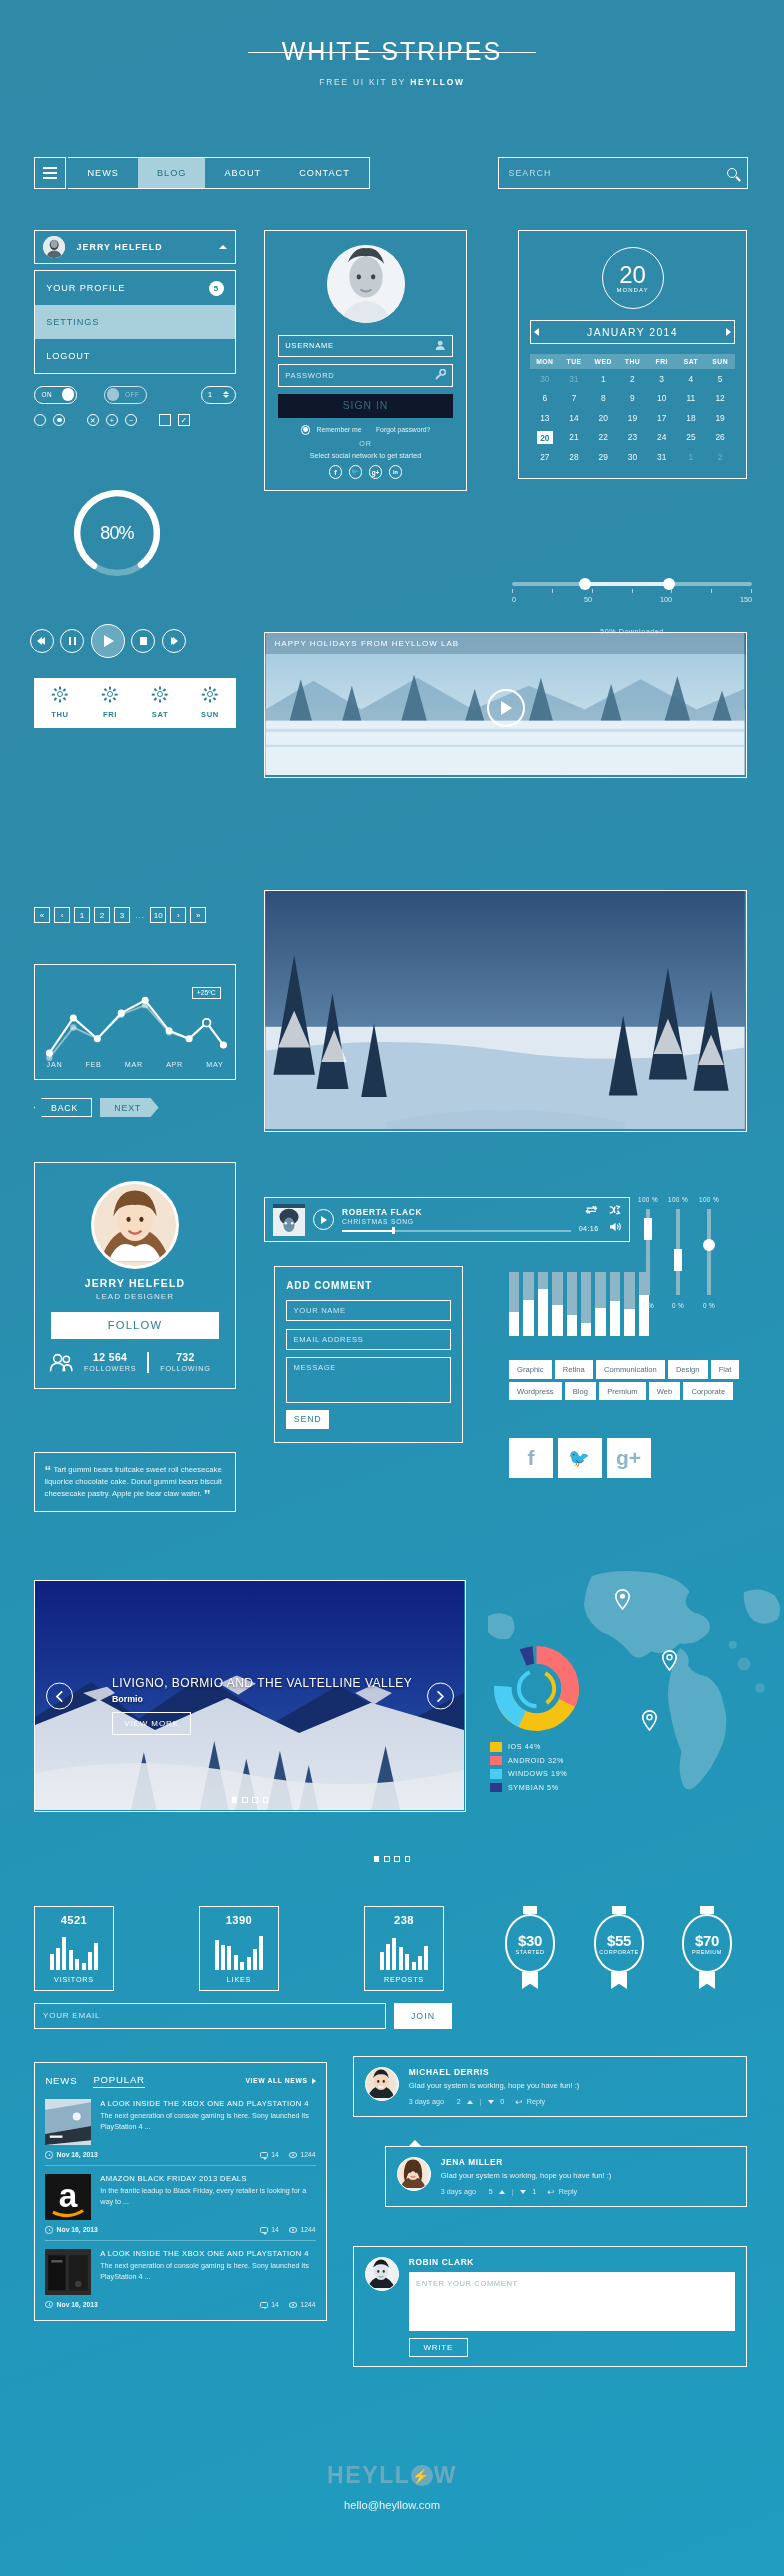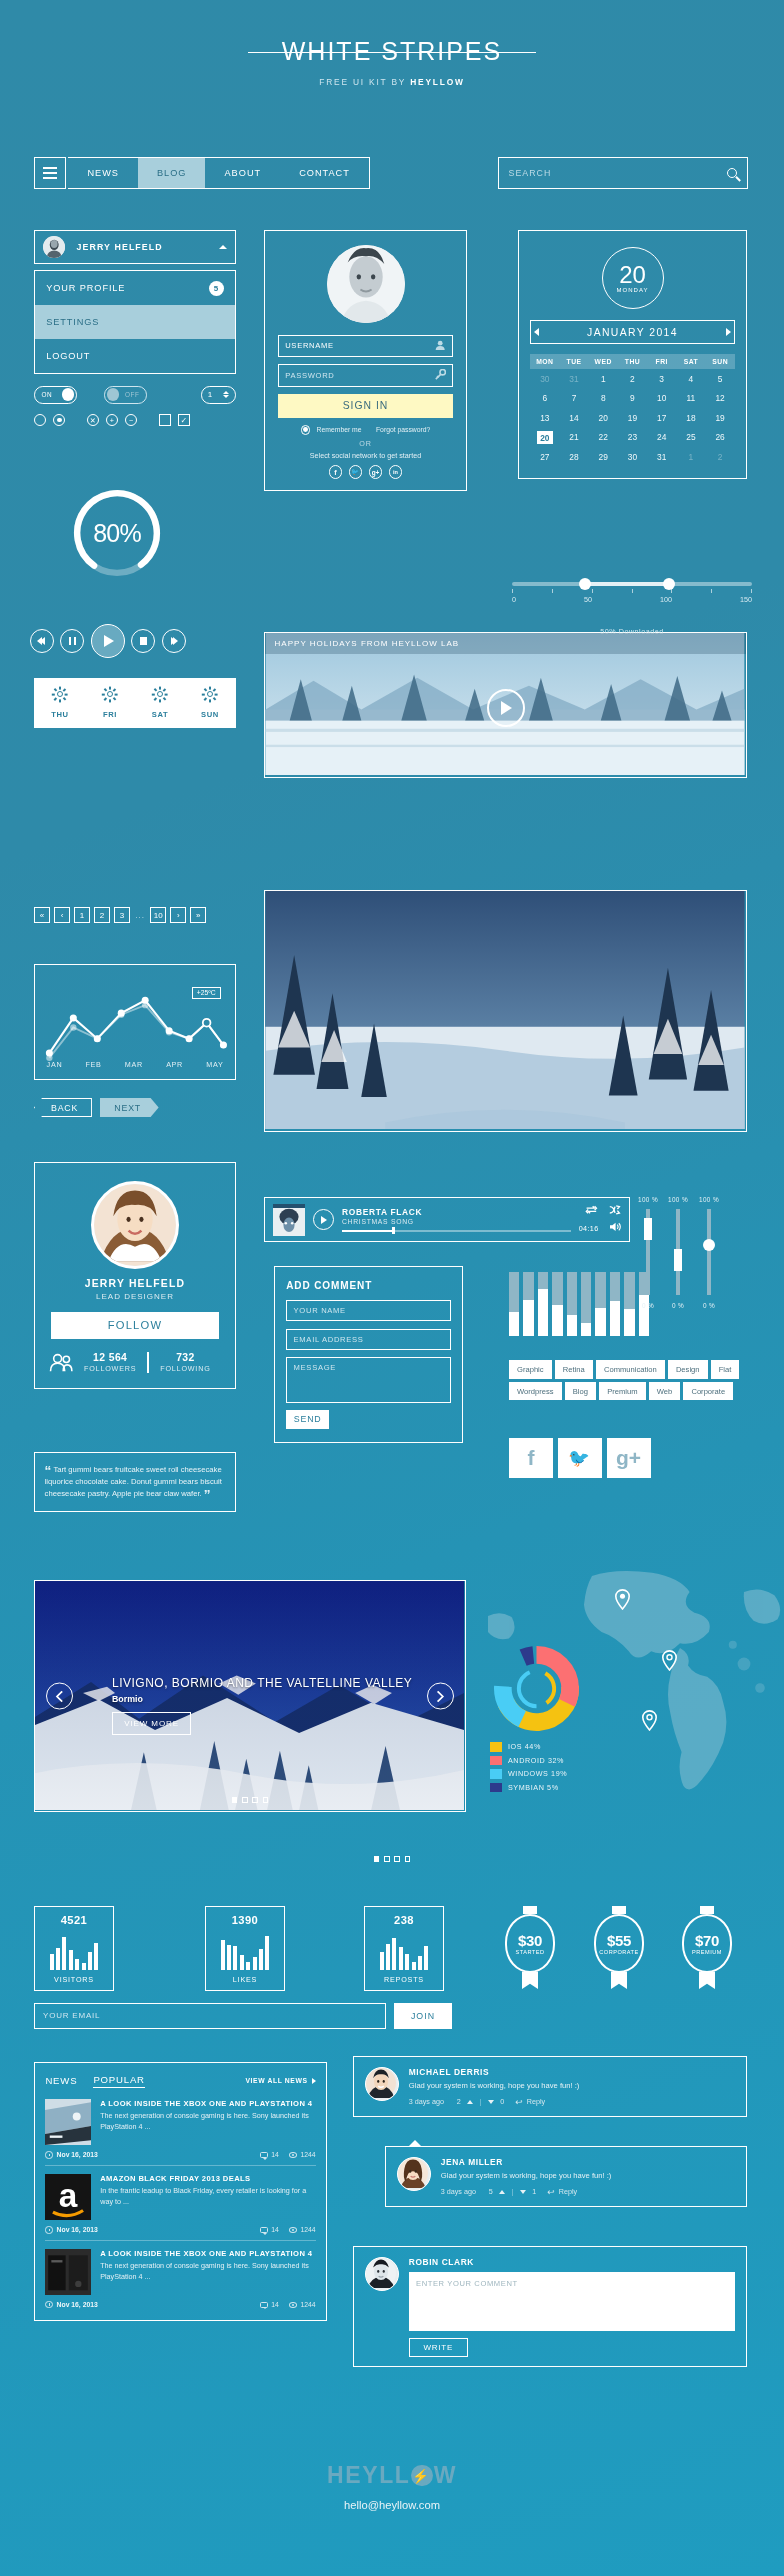--- a/index.html
+++ b/index.html
@@ -64,21 +64,21 @@
   .updn i:first-child { border-bottom: 3.2px solid #fff; } .updn i:last-child { border-top: 3.2px solid #fff; }
 
   .ctrlrow { position: absolute; left: 34px; top: 414px; width: 202px; display: flex; align-items: center; gap: 7.2px; }
   .cc { width: 12px; height: 12px; border-radius: 50%; border: 1.3px solid #fff; display:flex;align-items:center;justify-content:center; font-size:7.2px; }
   .cc.dot::after { content:""; width:4.8px;height:4.8px;border-radius:50%;background:#fff; }
   .sq { width: 12px; height: 12px; border: 1.3px solid #fff; display:flex;align-items:center;justify-content:center;font-size:8px; }
 
   
   #ring { position: absolute; left: 70px; top: 486px; width: 94px; height: 94px; }
   #ring .pct { position: absolute; inset: 0; display: flex; align-items: center; justify-content: center;
-               font-size: 25px; font-weight: 300; letter-spacing: -0.8px; }
+               font-size: 18px; font-weight: 300; letter-spacing: -0.8px; }
   
   .mediarow { position: absolute; left: 30px; top: 624px; display: flex; align-items: center; gap: 6.4px; }
   .mbtn { width: 24px; height: 24px; border-radius: 50%; border: 1.6px solid #fff; display: flex; align-items: center; justify-content: center; }
   .mbtn.big { width: 34px; height: 34px; background: rgba(255,255,255,.28); }
   .tri { width:0;height:0;border-top:4.8px solid transparent;border-bottom:4.8px solid transparent;border-left:8px solid #fff;margin-left:1.6px; }
   .tri.big { border-top-width:6.4px;border-bottom-width:6.4px;border-left-width:10.4px; }
   .tri.l { border-left:none;border-right:8px solid #fff;margin:0 1.6px 0 0; }
   .bars2 { display:flex;gap:2.4px; } .bars2 i { width:2.4px;height:8.8px;background:#fff;display:block; }
   .sqs { width:7.2px;height:7.2px;background:#fff; }
 
@@ -264,21 +264,21 @@
   
   #newsbox { left: 34px; top: 2062px; width: 293px; padding: 11.2px 10.4px 4.8px; }
   .nhead { display: flex; align-items: center; gap: 16px; margin-bottom: 11.2px; }
   .nhead .tb { font-size: 9.6px; letter-spacing: 0.8px; }
   .nhead .tb.on { border-bottom: 1.6px solid #fff; padding-bottom: 1.6px; }
   .nhead .va { margin-left: auto; font-size: 6.8px; font-weight: bold; letter-spacing: 0.6px; display: flex; align-items: center; gap: 4px; }
   .nitem { border-top: 0.8px solid rgba(255,255,255,.3); padding: 8px 0 6.4px; }
   .nitem:first-of-type { border-top: none; padding-top: 0; }
   .nrow { display: flex; gap: 8.8px; }
   .nthumb { width: 46px; height: 46px; flex: none; overflow: hidden; position: relative; }
-  .nbody h5 { font-size: 7.6px; font-weight: bold; letter-spacing: 0.4px; line-height: 1.4; }
+  .nbody h5 { font-size: 7.6px; font-weight: normal; letter-spacing: 0.4px; line-height: 1.4; }
   .nbody p { font-size: 7.2px; color: #e3f0f5; line-height: 1.45; margin-top: 1.6px; }
   .nmeta { display: flex; align-items: center; margin-top: 6.4px; font-size: 6.8px; color: #dbebf1; gap: 4px; }
   .nmeta .dt { font-weight: bold; color: #eef7fa; }
   .nmeta .rt { margin-left: auto; display: flex; gap: 9.6px; align-items: center; }
   .clk { width: 7.2px; height: 7.2px; border: 1px solid #cfe6ef; border-radius: 50%; position: relative; }
   .clk::after { content:""; position:absolute;left:2.4px;top:1.2px;width:0.8px;height:2.8px;background:#cfe6ef; }
   .bub { width: 8px; height: 6.4px; border: 1px solid #cfe6ef; border-radius: 1.6px; position: relative; }
   .bub::after { content:"";position:absolute;left:1.6px;bottom:-2.4px;border-left:2.4px solid transparent;border-right:2.4px solid transparent;border-top:2.4px solid #cfe6ef; }
   .eye { width: 8.8px; height: 6.4px; border: 1px solid #cfe6ef; border-radius: 50%; display:flex;align-items:center;justify-content:center; }
   .eye::after { content:"";width:2.4px;height:2.4px;border-radius:50%;background:#cfe6ef; }
@@ -734,21 +734,21 @@
           </svg></span>
     </div>
     <div class="fld" style="height:22.4px;border-width:1.6px">
       <span style="flex:1;text-align:left">PASSWORD</span>
       <span><svg width="11.2" height="10.4" viewBox="0 0 14 13">
             <circle cx="9.6" cy="4" r="3.4" fill="none" stroke="#bddbe6" stroke-width="2"></circle>
             <path d="M7.4 6.4 L1 12.6" stroke="#bddbe6" stroke-width="2"></path>
             <path d="M2.6 8.8 L4.4 10.6" stroke="#bddbe6" stroke-width="2"></path>
           </svg></span>
     </div>
-    <div style="background:#fef9c3;color:#3a6b7e;height:24px;display:flex;align-items:center;justify-content:center;font-size:10.4px;letter-spacing:1px;margin:3.2px 0 7.2px">SIGN IN</div>
+    <div style="background:#0f172a;color:#3a6b7e;height:24px;display:flex;align-items:center;justify-content:center;font-size:10.4px;letter-spacing:1px;margin:3.2px 0 7.2px">SIGN IN</div>
     <div style="display:flex;align-items:center;justify-content:center;gap:6.4px;font-size:6.8px;color:#e3f0f5">
       <span class="cc dot" style="width:9.6px;height:9.6px"></span>
       <span>Remember me</span>
       <span style="margin-left:8px">Forgot password?</span>
     </div>
     <div style="font-size:7.2px;color:#bddbe6;margin:4px 0 3.2px;letter-spacing:0.8px">OR</div>
     <div style="font-size:7.2px;color:#e3f0f5">Select social network to get started</div>
     <div style="display:flex;justify-content:center;gap:6.4px;margin-top:5.6px">
       <span class="cc" style="width:13.6px;height:13.6px;font-size:7.2px;font-weight:bold">f</span>
       <span class="cc" style="width:13.6px;height:13.6px;font-size:6.4px">🐦</span>
@@ -1015,21 +1015,21 @@
         <i style="height: 22px;"></i>
         <i style="height: 33px;"></i>
         <i style="height: 20px;"></i>
         <i style="height: 11px;"></i>
         <i style="height: 6.6px;"></i>
         <i style="height: 17.7px;"></i>
         <i style="height: 26.5px;"></i>
       </div>
     <div class="l">VISITORS</div>
   </div>
-  <div class="statcard" id="s2" style="left:205px">
+  <div class="statcard" id="s2" style="left:199px">
     <div class="n">1390</div>
     <div class="bars">
         <i style="height: 30px;"></i>
         <i style="height: 25px;"></i>
         <i style="height: 23.6px;"></i>
         <i style="height: 14.7px;"></i>
         <i style="height: 7.4px;"></i>
         <i style="height: 12.5px;"></i>
         <i style="height: 20.6px;"></i>
         <i style="height: 34px;"></i>

